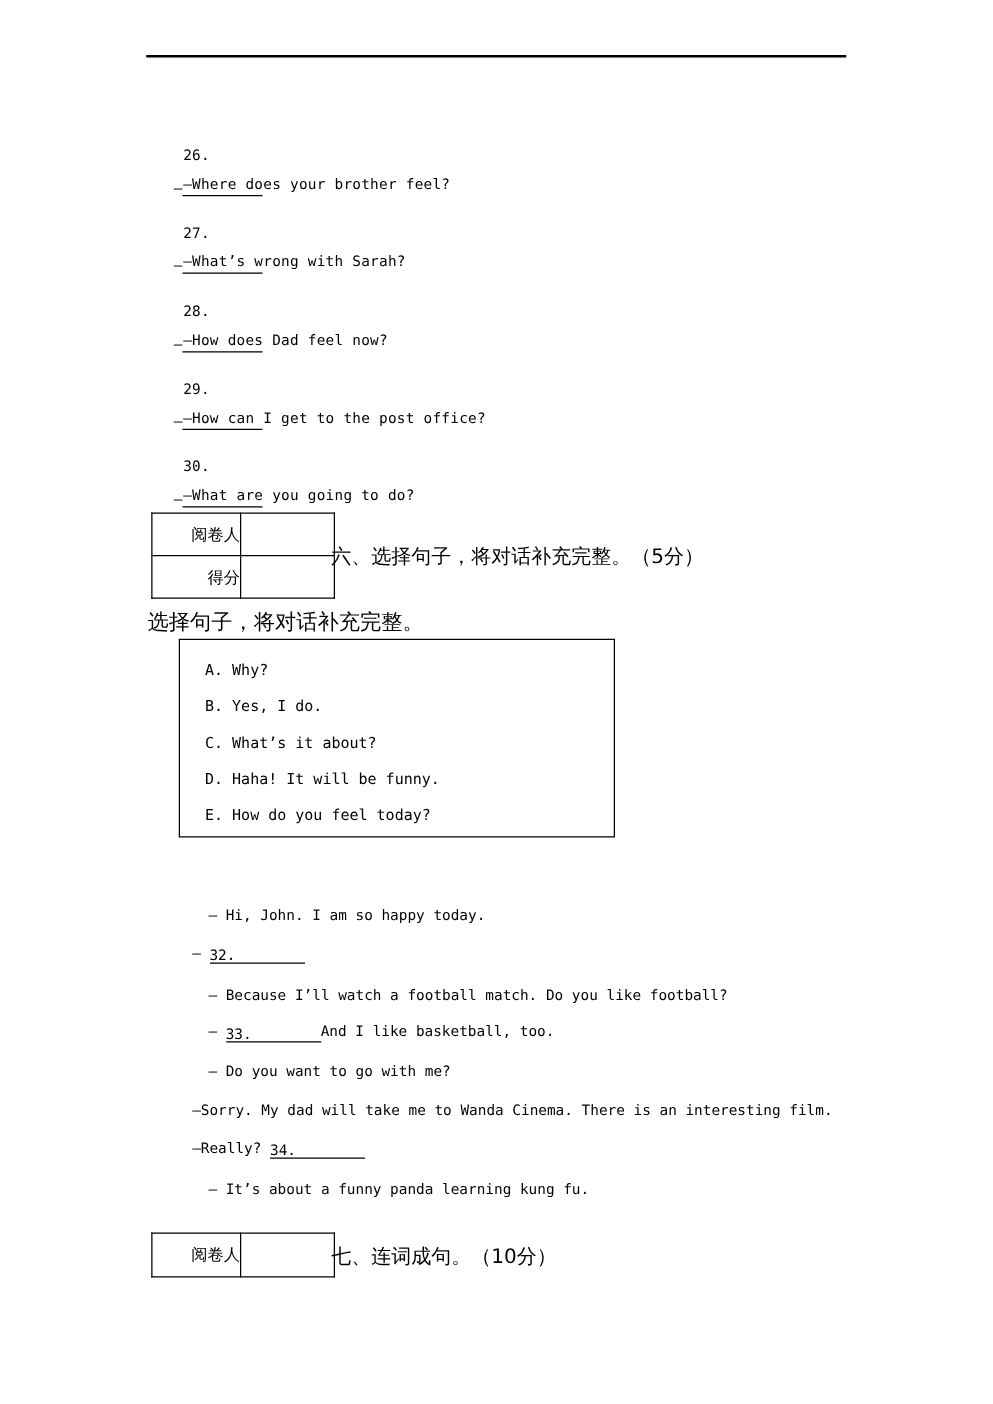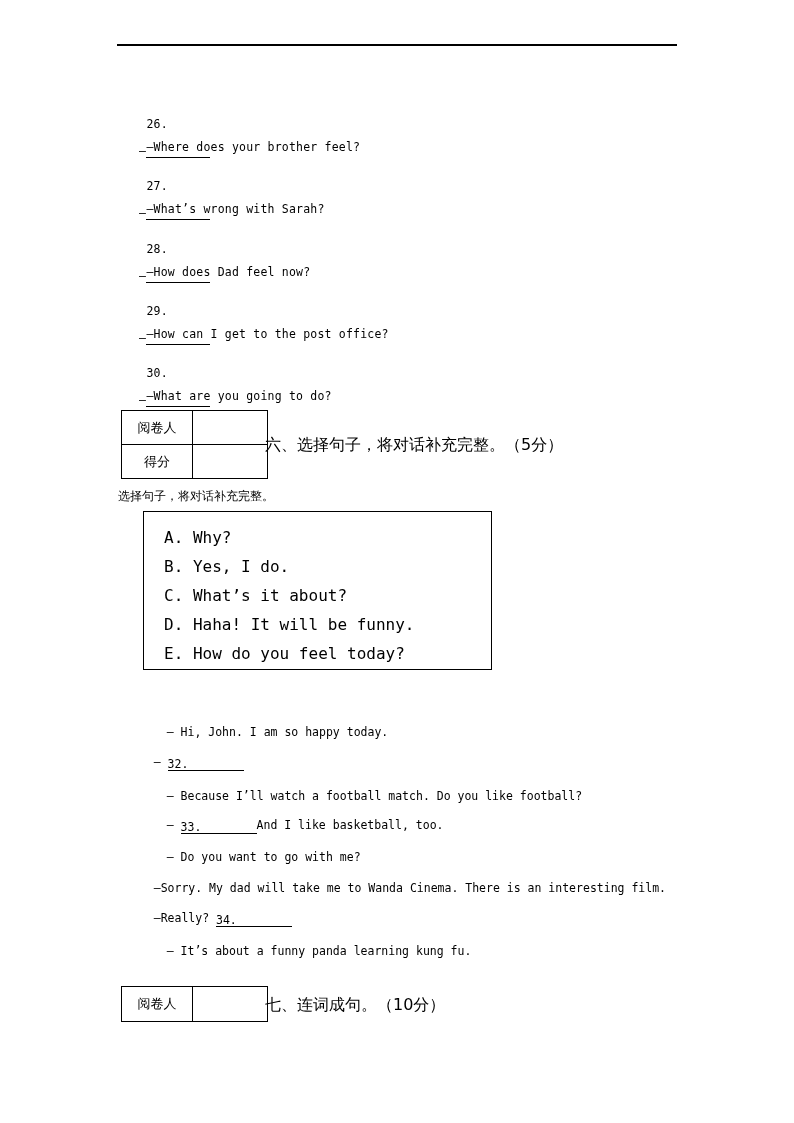--- a/index.html
+++ b/index.html
@@ -34,21 +34,21 @@
   
   .en {
     font-family: "DejaVu Sans Mono", "Liberation Mono", monospace;
     font-size: 11.5px;
     letter-spacing: 0.2px;
     white-space: pre;
     line-height: 1;
   }
   .cn {
     font-family: "DejaVu Sans", "Liberation Sans", sans-serif;
-    font-size: 12px;
+    font-size: 17px;
     line-height: 1;
     white-space: pre;
   }
 
   
   .qline {
     position: absolute;
     left: 118px;
   }
   
@@ -69,21 +69,21 @@
   
   .score-table {
     position: absolute;
     border-collapse: collapse;
     table-layout: fixed;
   }
   .score-table td {
     border: 1.3px solid #000;
     font-family: "DejaVu Sans", "Liberation Sans", sans-serif;
     font-size: 13px;
-    text-align: center;
+    text-align: right;
     padding: 0;
   }
   .score-table td.label { width: 70px; }
   .score-table td.value { width: 74px; }
 
   #score-table-6 { left: 121px; top: 410px; }
   #score-table-6 td { height: 33px; }
   #score-table-7 { left: 121px; top: 986px; }
   #score-table-7 td { height: 34px; }
 
@@ -112,21 +112,21 @@
     top: 511px;
     width: 349px;
     height: 159px;
     border: 1.3px solid #000;
     box-sizing: border-box;
   }
   .options-box .opt {
     position: absolute;
     left: 20px;
     font-family: "DejaVu Sans Mono", "Liberation Mono", monospace;
-    font-size: 16px;
+    font-size: 12px;
     white-space: pre;
     line-height: 1;
   }
 
   
   .dialogue-line {
     position: absolute;
     font-family: "DejaVu Sans Mono", "Liberation Mono", monospace;
     font-size: 11.5px;
     white-space: pre;

